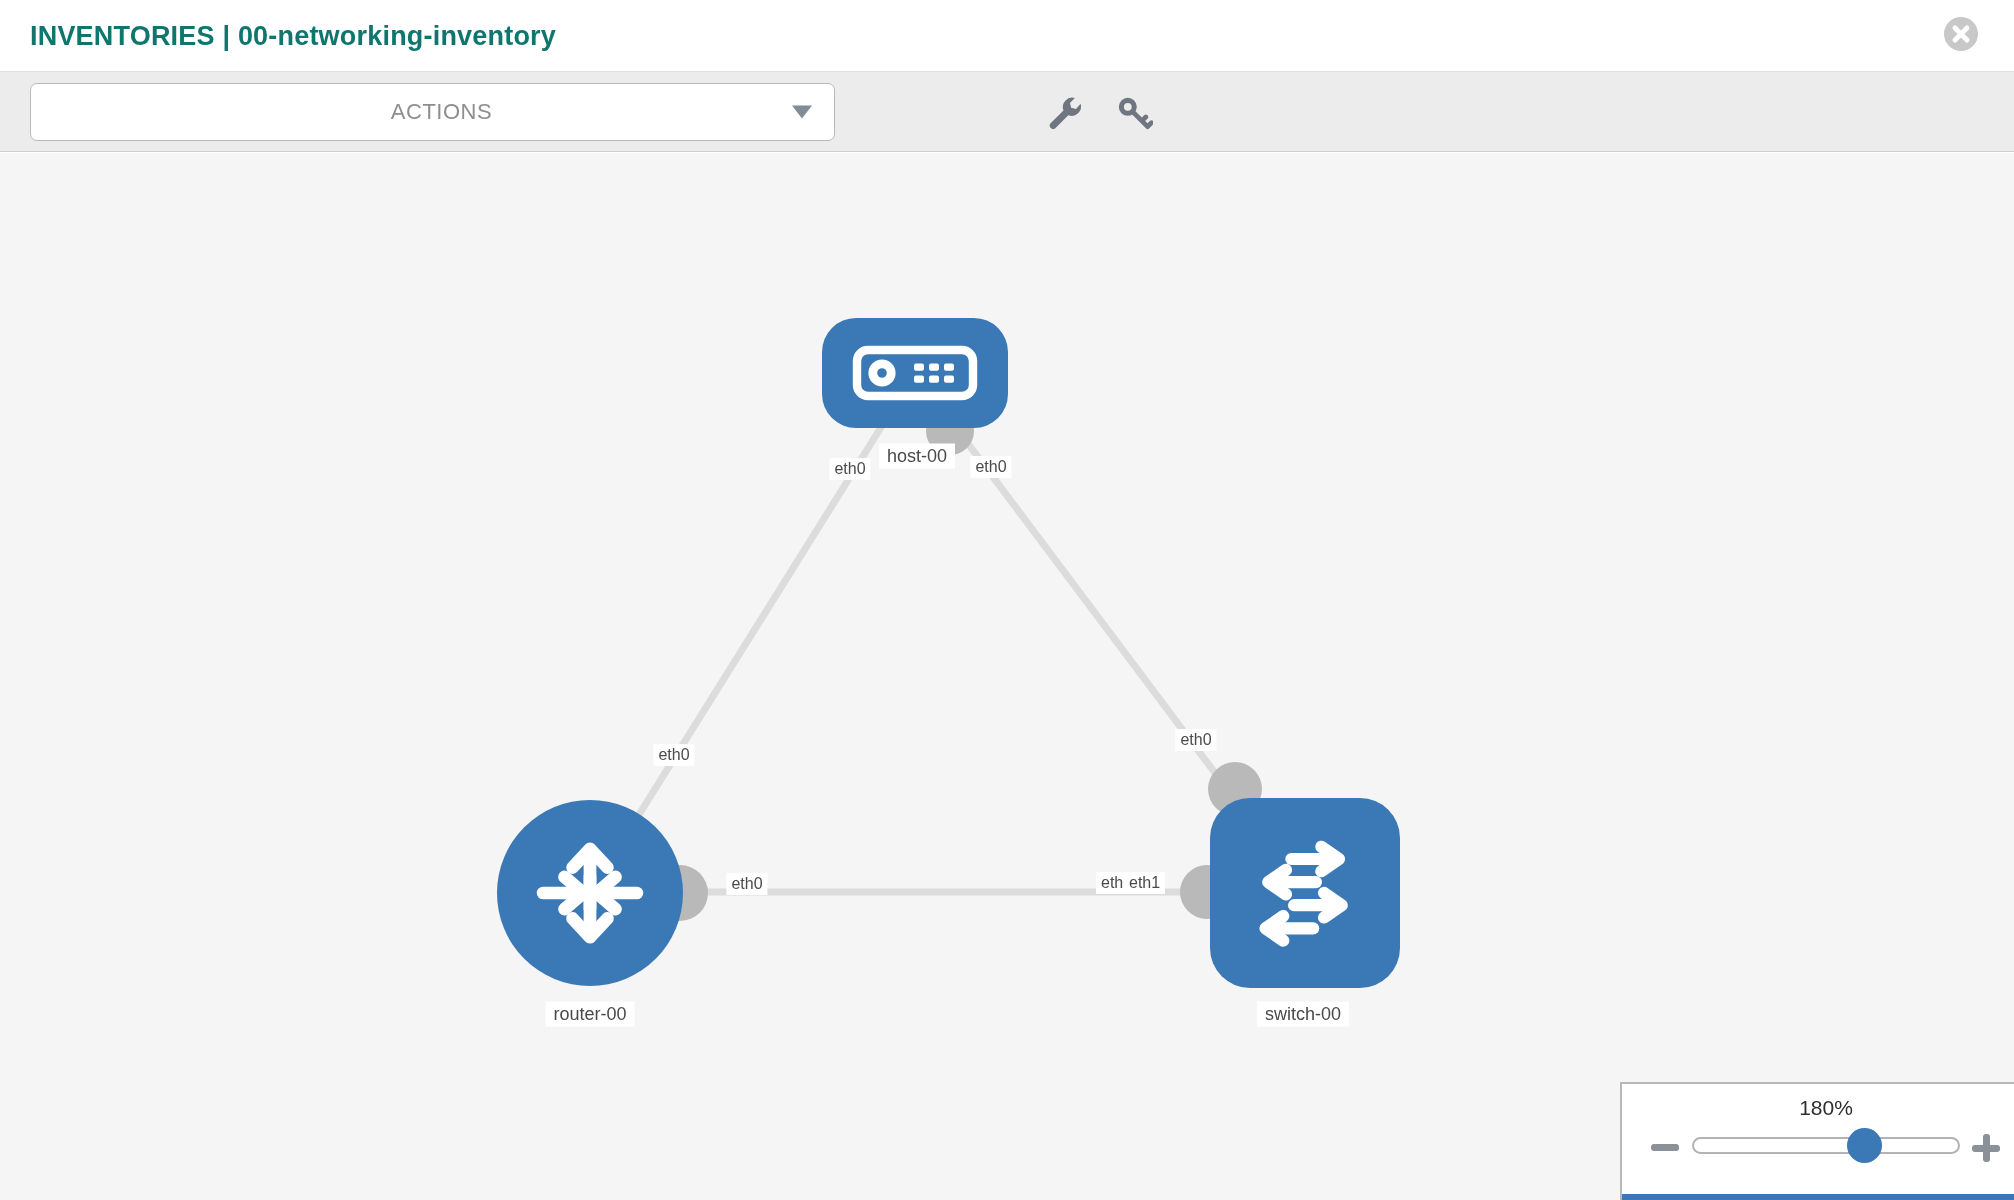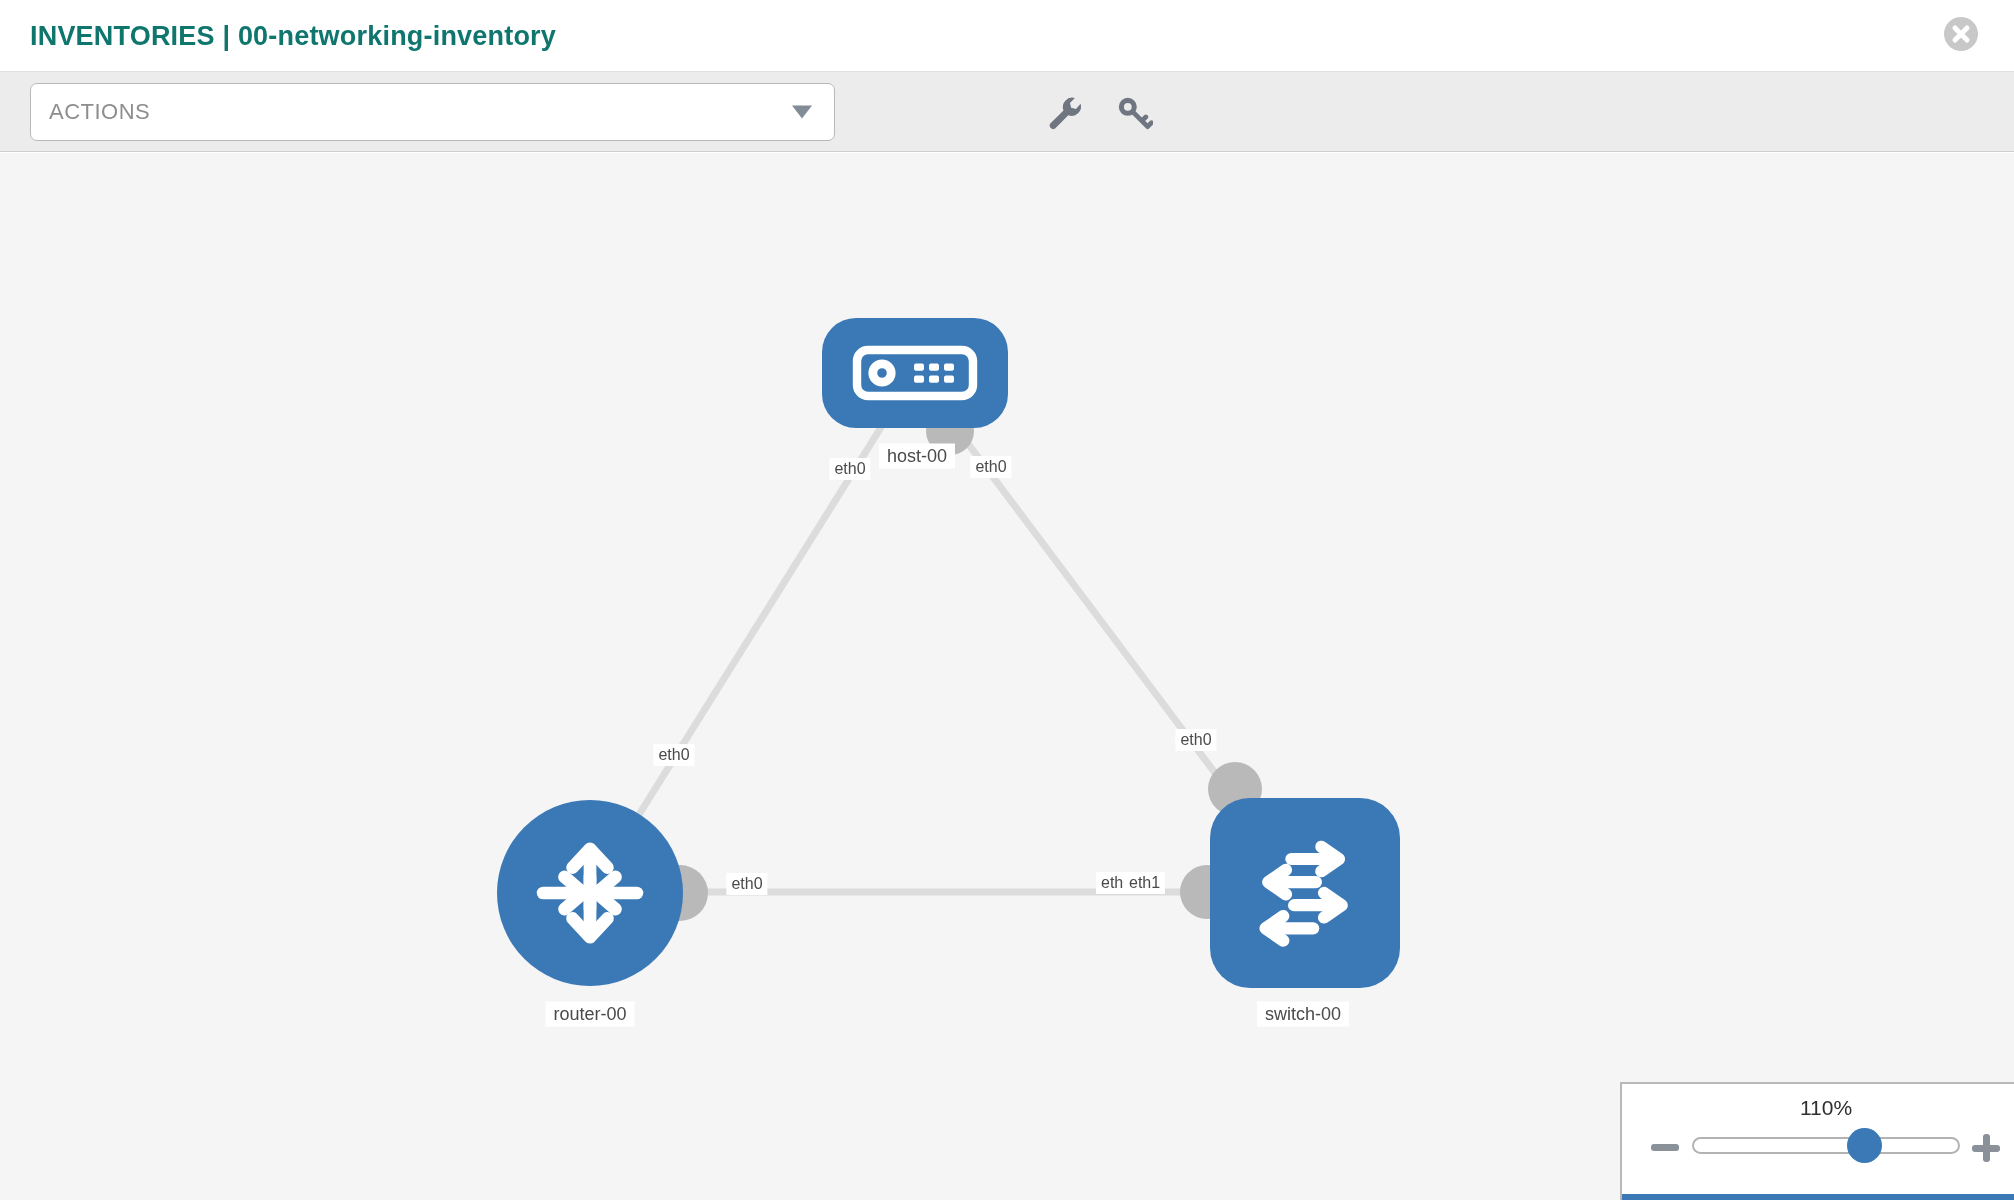--- a/index.html
+++ b/index.html
@@ -11,21 +11,21 @@
   .page-title { position:absolute; left:30px; top:50%; transform:translateY(-50%);
                 font-size:27px; font-weight:bold; color:#0f766e; letter-spacing:.2px; }
   .close-btn { position:absolute; right:36px; top:17px; width:34px; height:34px; border-radius:50%;
                background:#c8c8c8; cursor:pointer; }
   .close-btn svg { position:absolute; left:7px; top:7px; }
 
   
   .toolbar { position:absolute; left:0; top:71px; width:2014px; height:81px; background:#ececec;
              border-top:1px solid #e0e0e0; border-bottom:1px solid #cfcfcf; }
   .selectbox { position:absolute; top:11px; height:58px; background:#fff; border:1.5px solid #b9b9b9;
-               border-radius:7px; display:flex; align-items:center; cursor:pointer; }
+               border-radius:7px; display:flex; align-items:center; cursor:pointer;justify-content:center; }
   .selectbox .sel-label { padding-left:18px; font-size:22px; color:#8e8e8e; letter-spacing:.5px; }
   .caret { position:absolute; right:22px; top:50%; transform:translateY(-50%);
            width:0; height:0; border-left:10px solid transparent; border-right:10px solid transparent;
            border-top:13px solid #828c97; }
   .actions-box { left:30px;  width:805px; }
   .search-box  { left:1185px; width:792px; }
   .tool-icon { position:absolute; top:24px; width:36px; height:36px; cursor:pointer; }
   .wrench { left:1047px; } .keyico { left:1117px; }
 
   
@@ -150,21 +150,21 @@
   <div class="chip center if-label" style="left:850px;  top:316px;">eth0</div>
   <div class="chip center if-label" style="left:991px;  top:314px;">eth0</div>
   <div class="chip center if-label" style="left:674px;  top:602px;">eth0</div>
   <div class="chip center if-label" style="left:747px;  top:731px;">eth0</div>
   <div class="chip center if-label" style="left:1196px; top:587px;">eth0</div>
   <div class="chip if-label" style="left:1096px; top:719px;">eth0</div>
   <div class="chip if-label" style="left:1124px; top:719px;">eth1</div>
 </div>
 
 <div class="zoom-panel">
-  <div class="zoom-level">110%</div>
+  <div class="zoom-level">180%</div>
   <div class="zoom-minus">
       <div class="bar-h"></div>
     </div>
   <div class="zoom-track"></div>
   <div class="zoom-handle"></div>
   <div class="zoom-plus">
     <div class="plus-wrap">
         <div class="ph"></div>
         <div class="pv"></div>
       </div>

